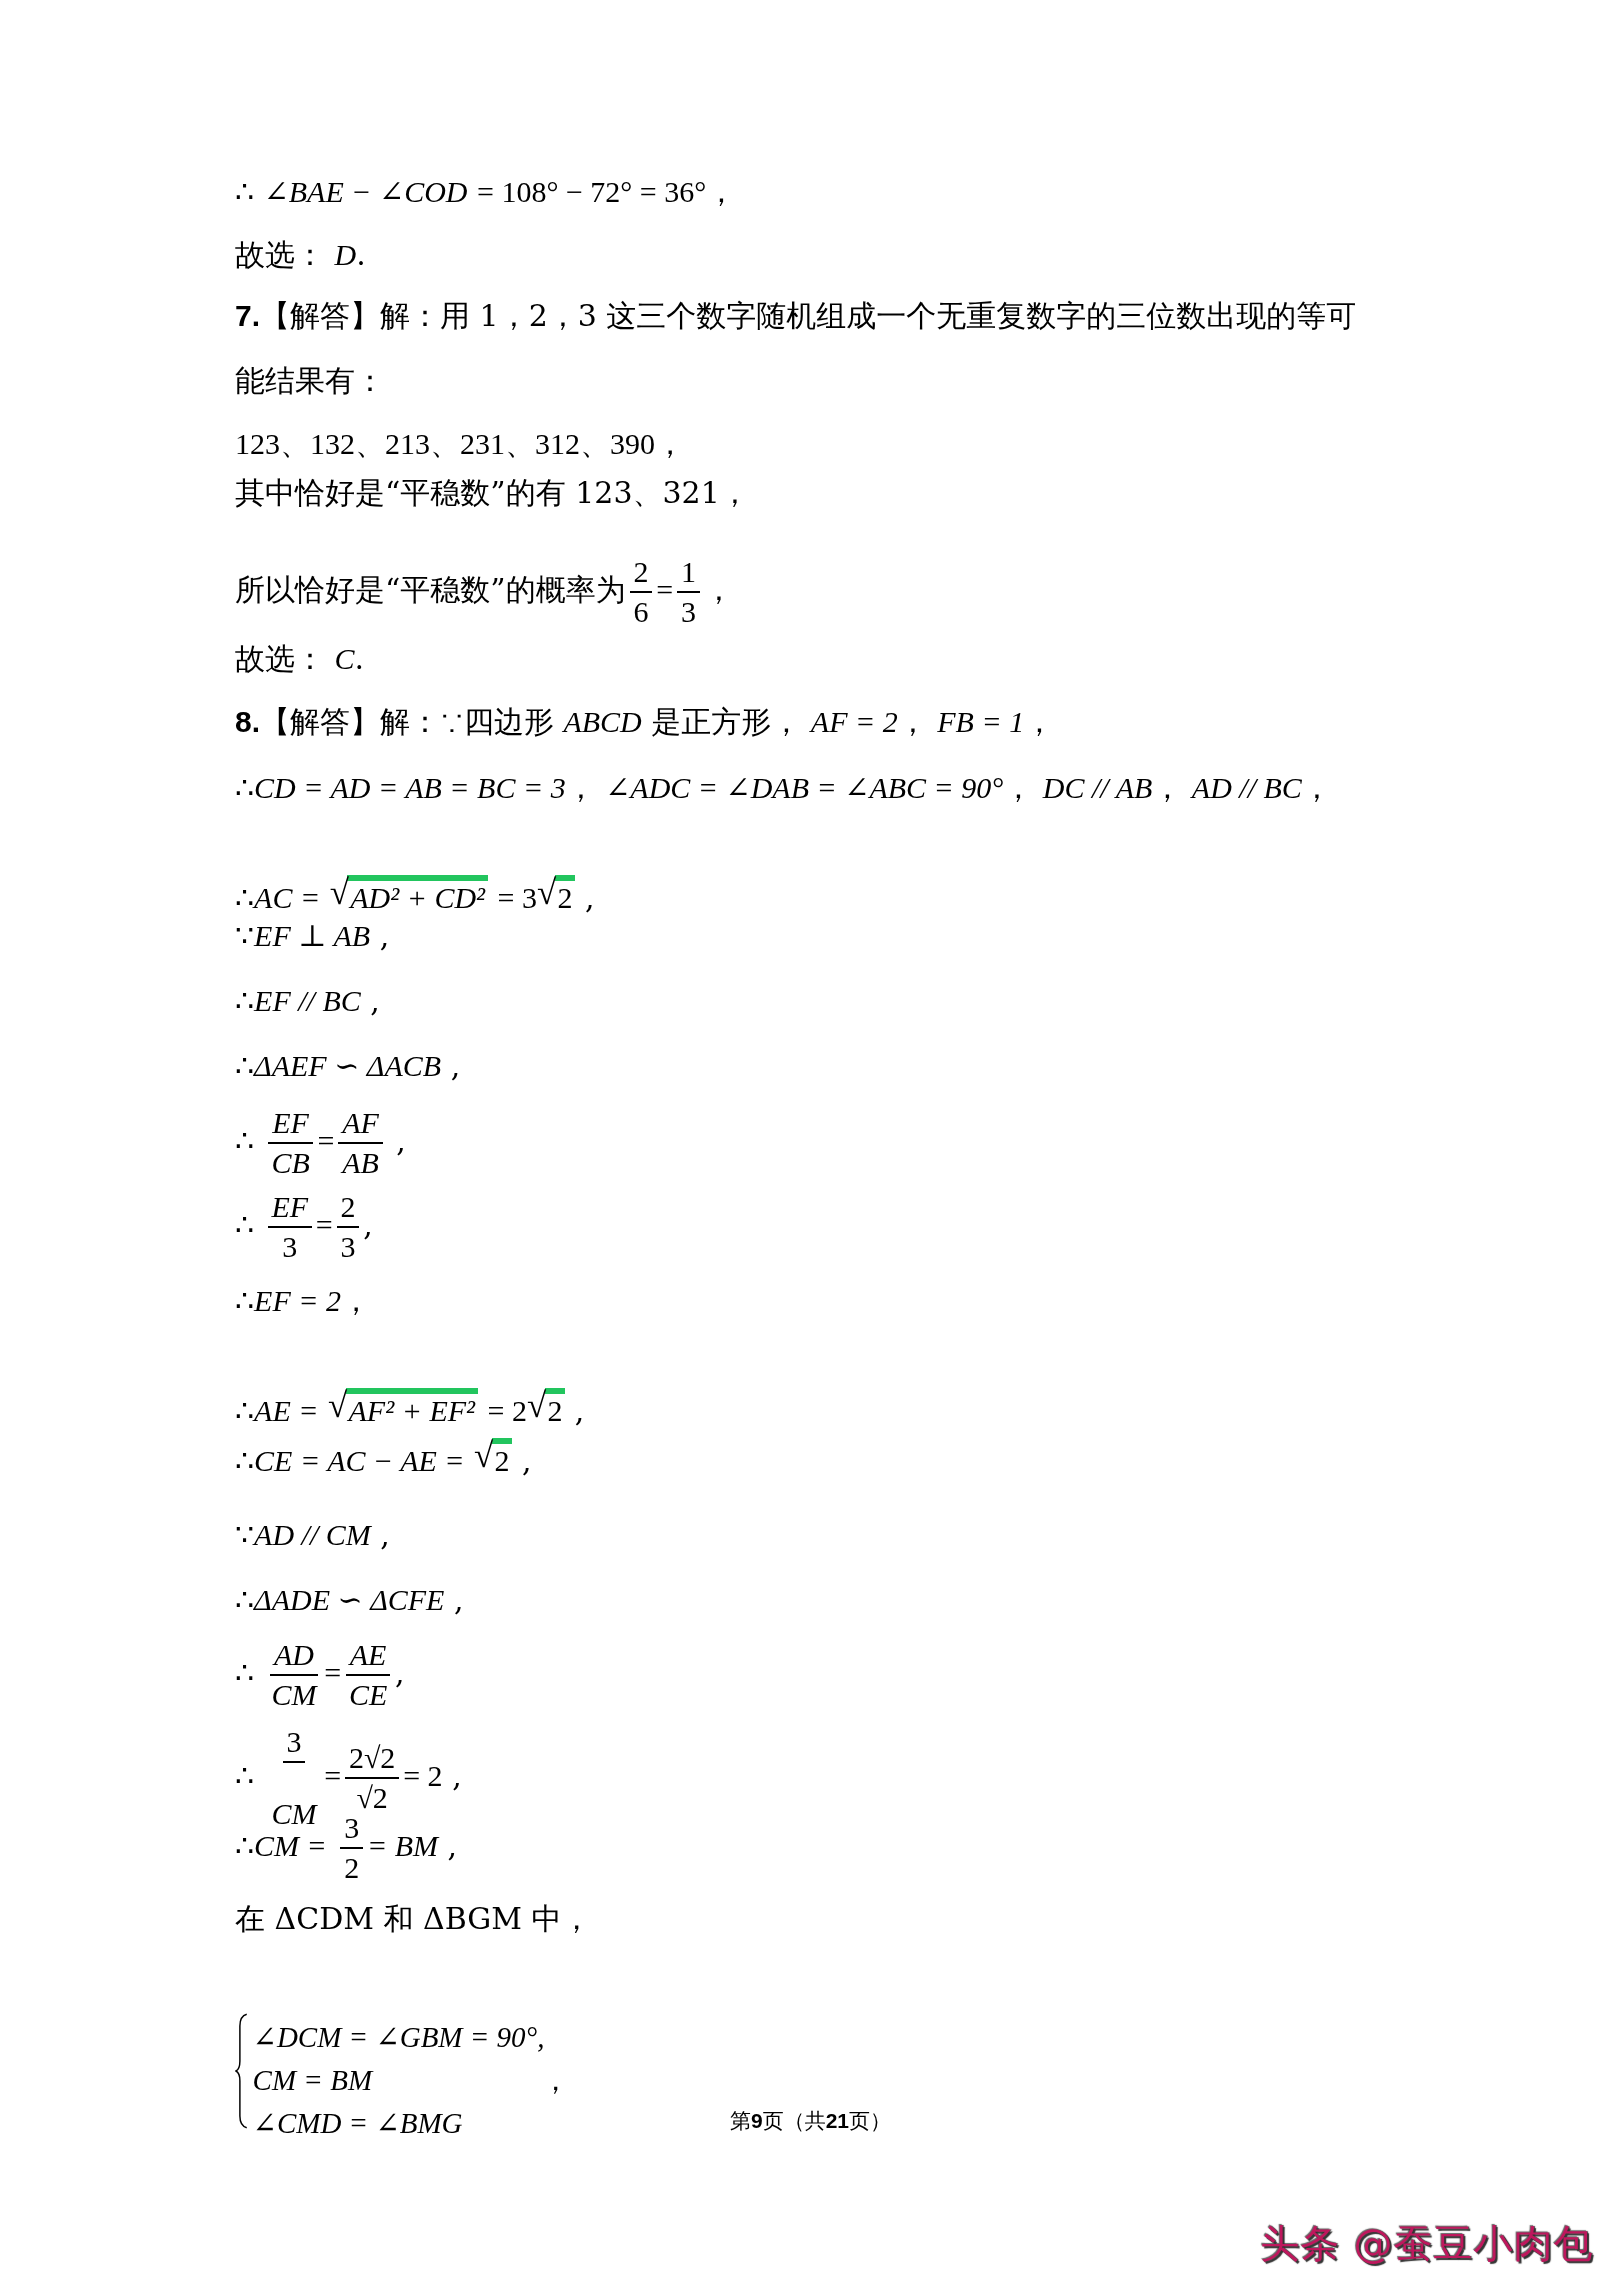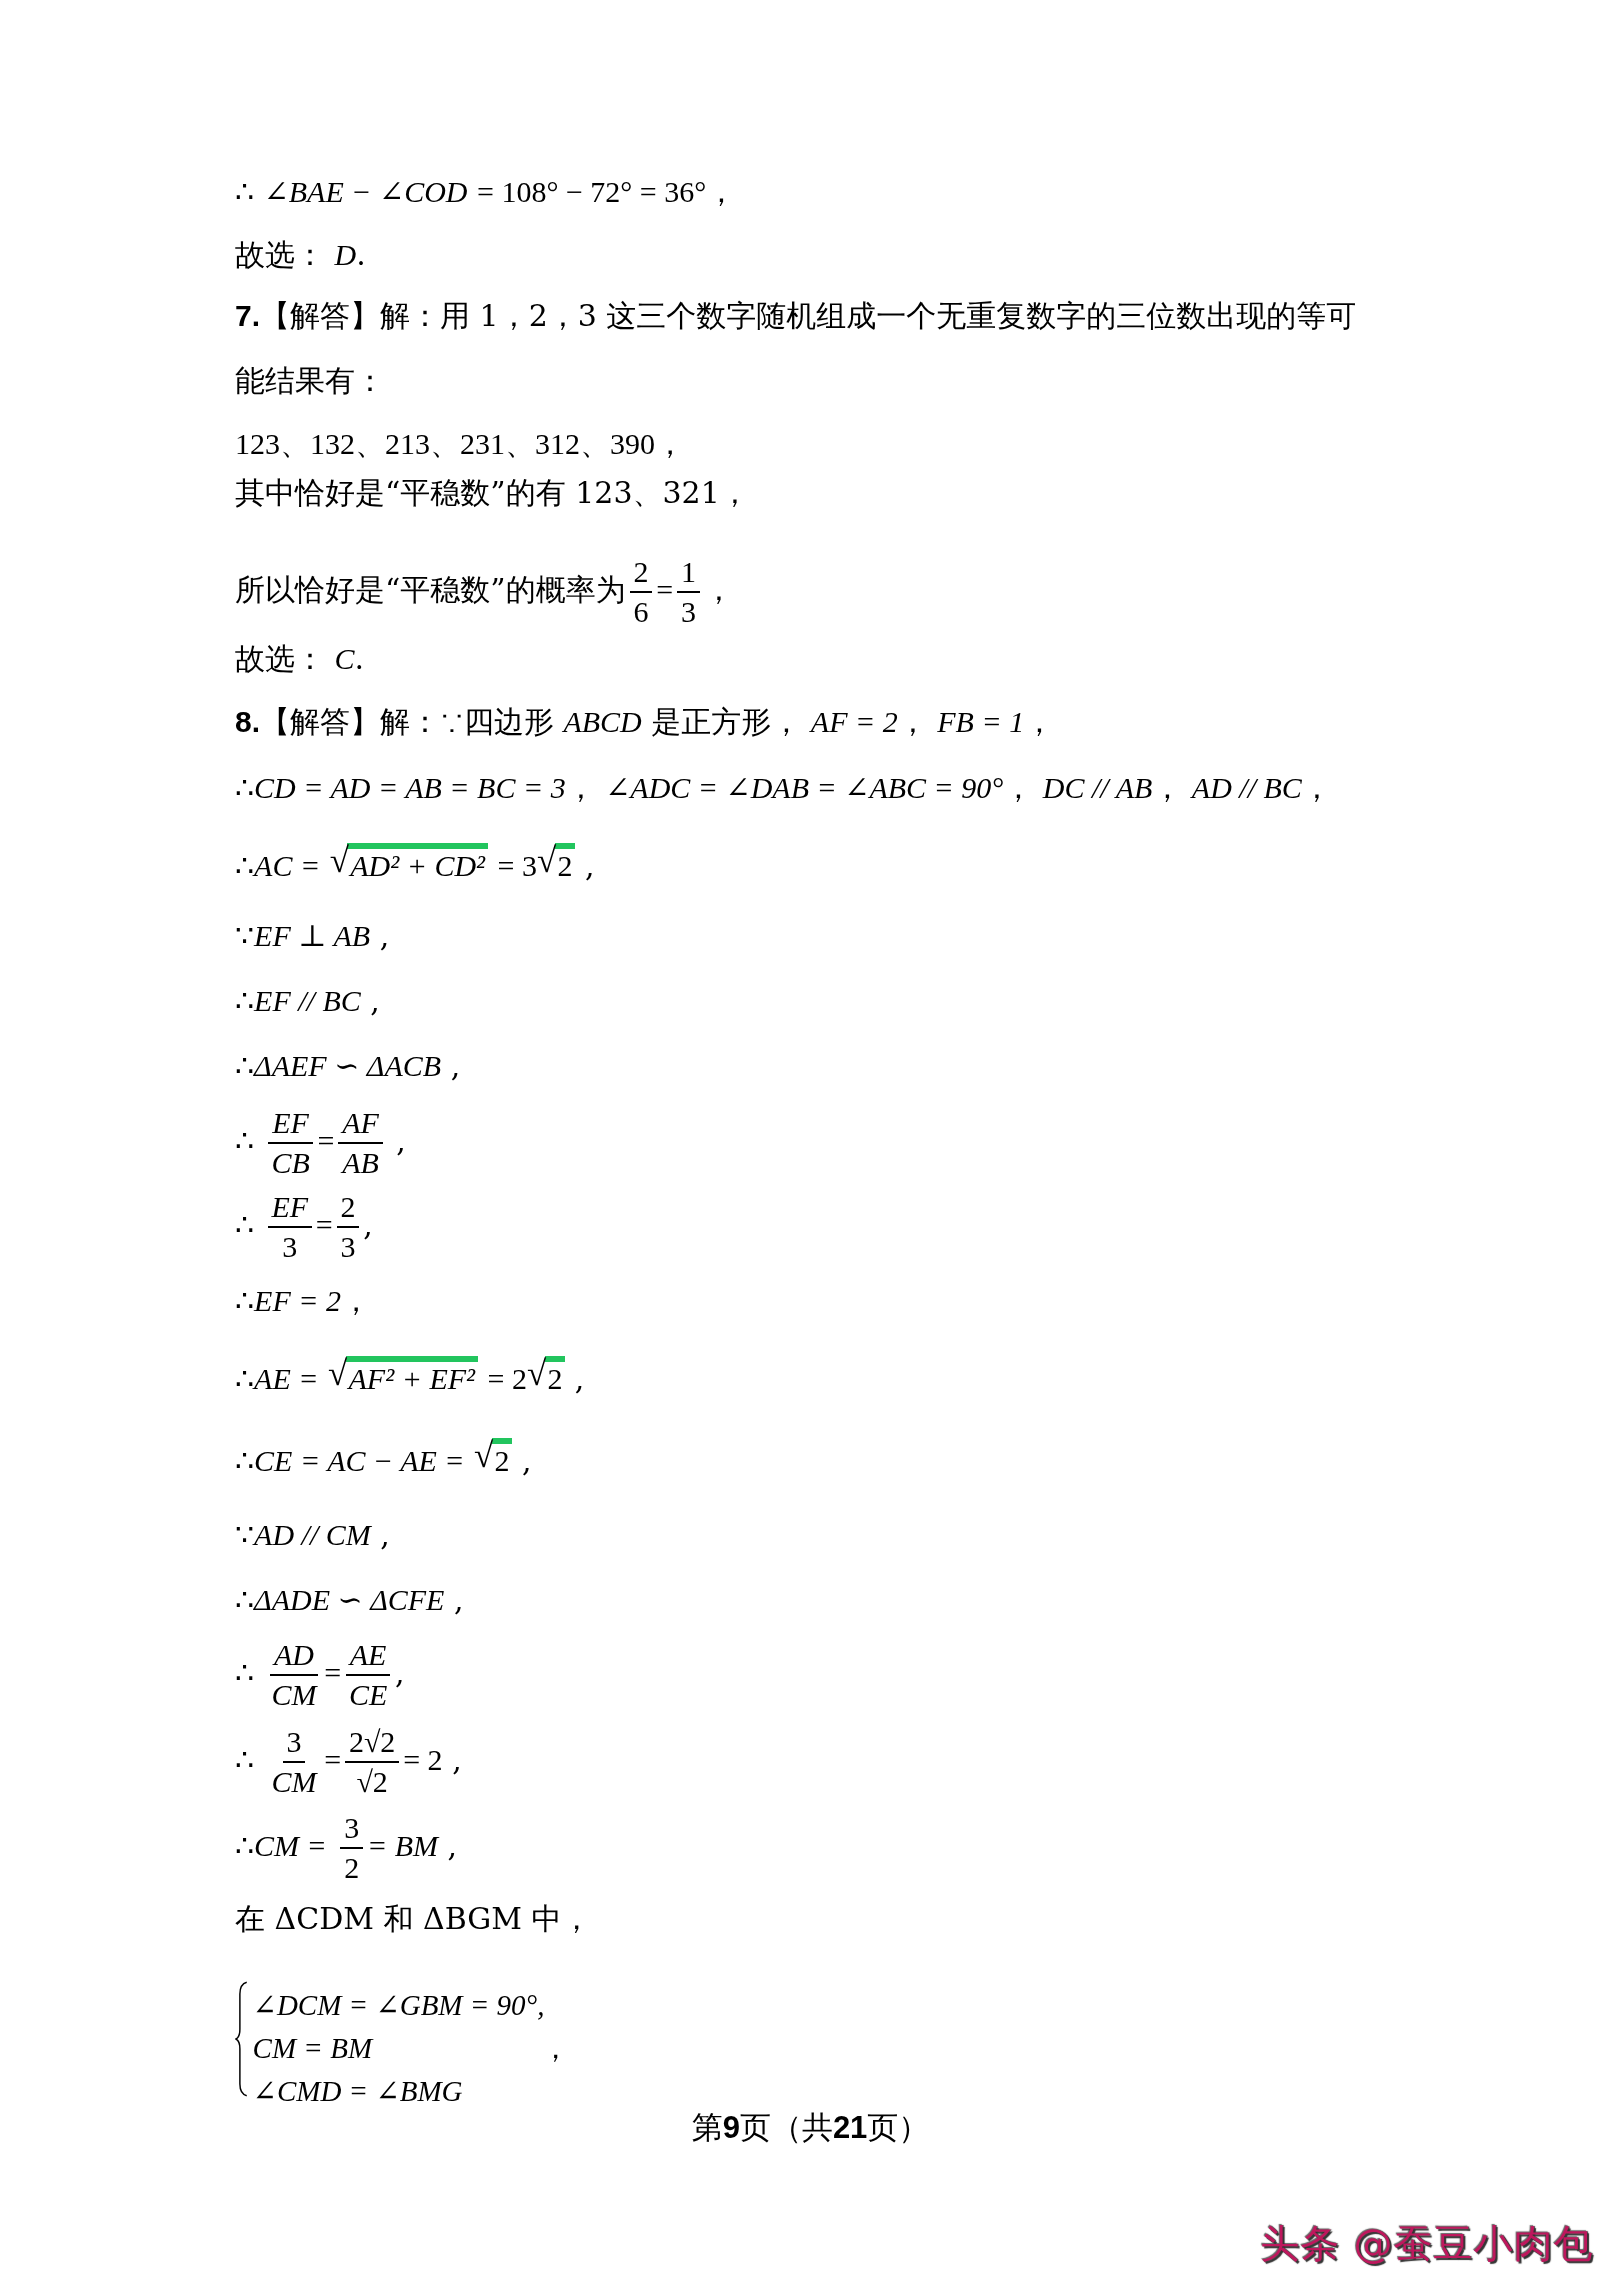--- a/index.html
+++ b/index.html
@@ -1,36 +1,36 @@
 <!DOCTYPE html>
 <html><head>
 <meta charset="utf-8">
 <style>
   html, body { margin: 0; padding: 0; }
   body {
     width: 1621px; height: 2293px; background: #ffffff; position: relative; overflow: hidden;
     font-family: "DejaVu Serif", "Liberation Serif", serif; color: #000;
   }
   .line { position: absolute; left: 235px; font-size: 30px; line-height: 43px; white-space: nowrap; }
-  .m { font-family: "Liberation Serif", "DejaVu Serif", serif; font-style: italic; }
+  .m { font-family: "Liberation Serif", "DejaVu Serif", serif; font-style: italic; margin-top: 32px; }
   .n { font-family: "Liberation Serif", "DejaVu Serif", serif; font-style: normal; }
   .num { font-family: "Liberation Serif", serif; }
   .qnum { font-family: "Liberation Sans", sans-serif; }
   .tag { color: #000000; }
   .frac { display: inline-flex; flex-direction: column; align-items: center; vertical-align: middle; margin: 0 3.9px; line-height: 1; }
   .frac > span { display: block; padding: 0 3.9px; }
   .frac .top { border-bottom: 2px solid #000; padding-bottom: 3.9px; }
   .frac .bot { padding-top: 3.9px; }
   .sqrt { display: inline-block; position: relative; padding-left: 17.6px; }
   .sqrt::before { content: "√"; position: absolute; left: 0; top: -3.9px; font-style: normal; font-size: 35px; }
   .sqrt .rad { border-top: 6px solid #22c55e; padding: 0 2.9px; display: inline-block; line-height: 33px; }
   .sys { position: absolute; left: 235px; top: 1980px; font-size: 29px; }
   .brace { position: absolute; left: 0; top: 0; width: 13.7px; height: 118px; }
   .sys-row { position: absolute; left: 17.6px; white-space: nowrap; line-height: 39px; margin-top: 12px; }
-  .footer { position: absolute; top: 2107px; left: 0; width: 1621px; text-align: center; font-size: 31px; font-family: "DejaVu Sans", sans-serif; }
+  .footer { position: absolute; top: 2107px; left: 0; width: 1621px; text-align: center; font-size: 21px; font-family: "DejaVu Sans", sans-serif; }
   .footer b { font-family: "Liberation Sans", sans-serif; }
   .watermark { position: absolute; right: 27.4px; top: 2217px; font-family: "DejaVu Sans", sans-serif; font-size: 39px; color: #be185d;
     text-shadow: 2px 2px 1px #333, -1px -1px 1px #666, 1px 0 1px #444; letter-spacing: 1px; }
 </style>
 </head>
 <body>
 
 <div class="line" style="top:170px">
   <span class="n">∴</span>
   <span class="m">∠BAE − ∠COD</span>

